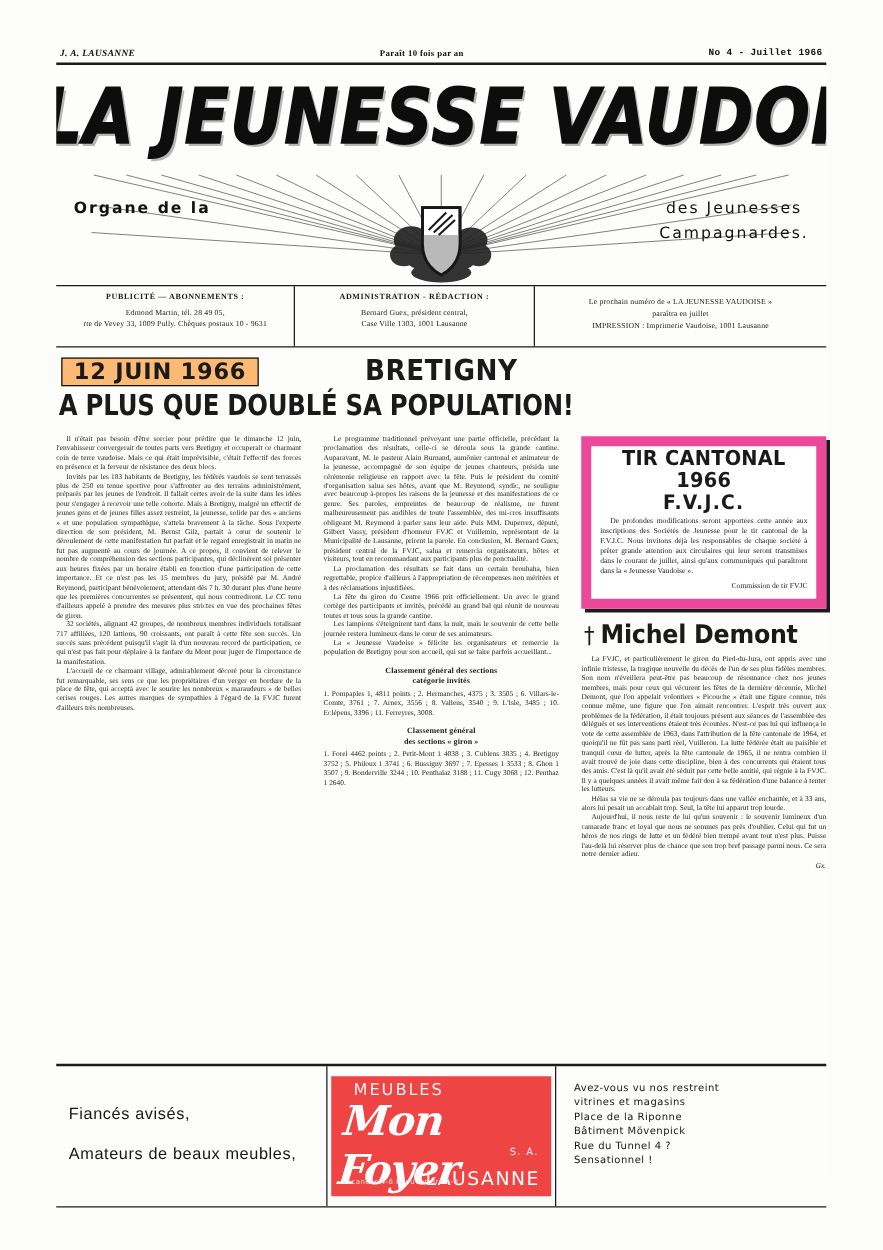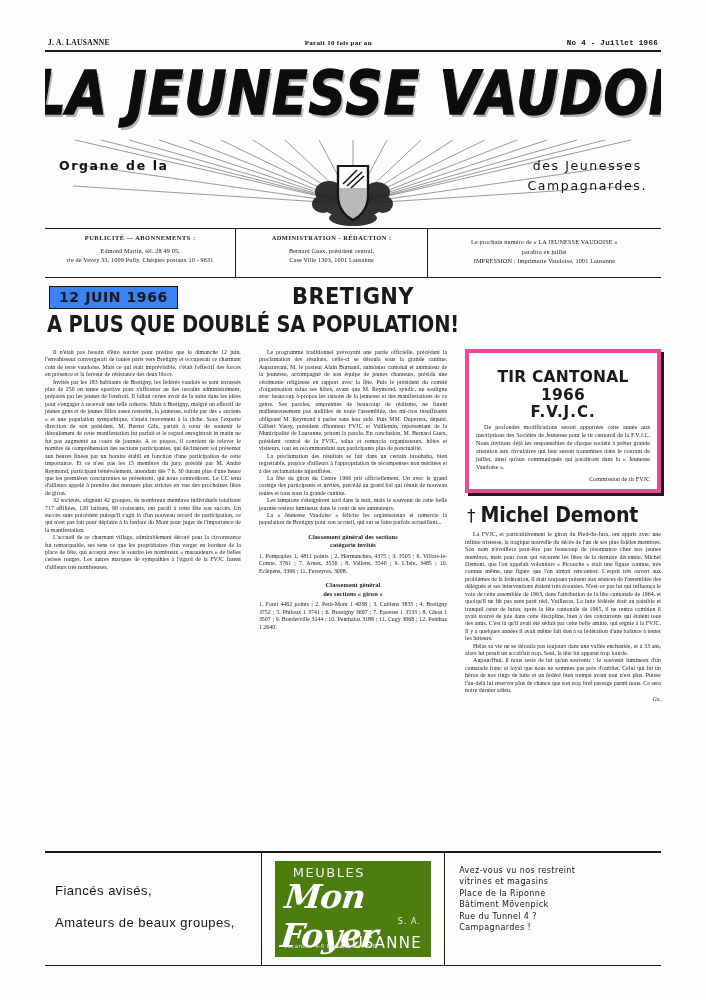--- a/index.html
+++ b/index.html
@@ -34,21 +34,21 @@
   .topbar {
     display: flex;
     justify-content: space-between;
     align-items: flex-end;
     font-size: 7.5px;
     letter-spacing: .3px;
     padding: 0 3px 2px 3px;
     color: #111;
   }
   .topbar .mid { font-weight: 600; font-size: 7px; }
-  .topbar .left { font-weight: 700; font-size: 7.5px; }
+  .topbar .left { font-weight: 700; font-size: 7.5px; font-style: italic; }
   .topbar .right { font-weight: 700; font-size: 7.5px; font-family: Liberation Mono, monospace; }
   .rule-heavy {
     height: 2px;
     background: #1b1b1b;
     margin: 1px 0 0 0;
   }
 
   
   .masthead {
     position: relative;
@@ -131,24 +131,24 @@
     height: 62px;
     padding-top: 7px;
   }
   .datebox {
     position: absolute;
     left: 4px; top: 8px;
     border: 1.6px solid #111;
     padding: 3px 9px 3px 9px;
     font-family: "DejaVu Sans", sans-serif;
     font-weight: 700;
-    font-size: 14px;
+    font-size: 18px;
     letter-spacing: .6px;
     line-height: 15px;
-    background: #3b82f6;
+    background: #fdba74;
   }
   .kicker {
     position: absolute;
     left: 0; right: 0; top: 6px;
     text-align: center;
     font-family: "DejaVu Sans", sans-serif;
     font-weight: 700;
     font-size: 21px;
     letter-spacing: .4px;
     transform: scaleY(1.1);
@@ -201,22 +201,22 @@
   }
   .sig {
     text-align: right;
     font-size: 6px;
     font-style: italic;
     margin-top: 2px;
   }
 
   
   .tirbox {
-    border: 4px solid #ec4899;
-    padding: 16px 7px 7px 7px;
+    border: 8px solid #ec4899;
+    padding: 2px 7px 7px 7px;
     position: relative;
     background: #fff;
     box-shadow: 3px 3px 0 #1b1b1b;
     margin-bottom: 2px;
   }
   .tirbox .t1 {
     text-align: center;
     font-family: "DejaVu Sans", sans-serif;
     font-weight: 700;
     font-size: 15.5px;
@@ -281,23 +281,23 @@
   }
   .adline2 {
     font-family: "DejaVu Sans", sans-serif;
     font-size: 8px;
     letter-spacing: .4px;
     line-height: 11.5px;
     color: #161616;
   }
 
   .monfoyer {
-    width: 156px;
+    width: 176px;
     height: 96px;
-    background: #4d7c0f;
+    background: #ef4444;
     color: #fff;
     position: relative;
     overflow: hidden;
   }
   .mf-meubles {
     position: absolute;
     left: 18px; top: 4px;
     font-family: "DejaVu Sans", sans-serif;
     font-size: 13px;
     letter-spacing: 1.5px;
@@ -501,39 +501,39 @@
       </div>
       <div class="sig">Gx.</div>
     </div>
   </div>
 
   <div class="adsrule"></div>
   <div class="ads">
 
     <div class="adcol a1">
       <div class="adline">Fiancés avisés,</div>
-      <div class="adline">Amateurs de beaux groupes,</div>
+      <div class="adline">Amateurs de beaux meubles,</div>
     </div>
 
     <div class="adcol a2">
       <div class="monfoyer">
         <div class="mf-meubles">MEUBLES</div>
         <div class="mf-script">Mon Foyer</div>
         <div class="mf-sa">S. A.</div>
         <div class="mf-laus">LAUSANNE</div>
         <div class="mf-small">Vacances 4-6  Réouverture 5-8</div>
       </div>
     </div>
 
     <div class="adcol a3">
       <div class="adline2">Avez-vous vu nos restreint</div>
       <div class="adline2">vitrines et magasins</div>
       <span class="gap"></span>
       <div class="adline2">Place de la Riponne</div>
       <div class="adline2">Bâtiment Mövenpick</div>
       <div class="adline2">Rue du Tunnel 4 ?</div>
       <span class="gap"></span>
-      <div class="adline2">Campagnardes !</div>
+      <div class="adline2">Sensationnel !</div>
     </div>
   </div>
 
  </div>
 </div>
 
 </body></html>

